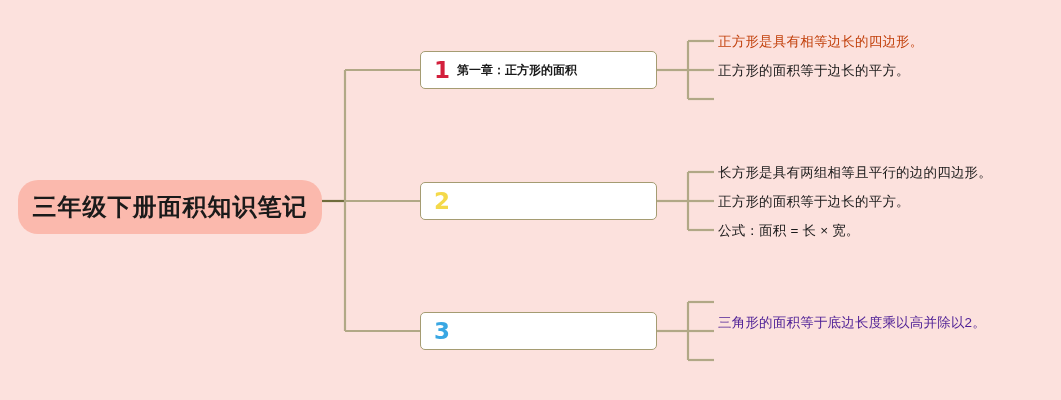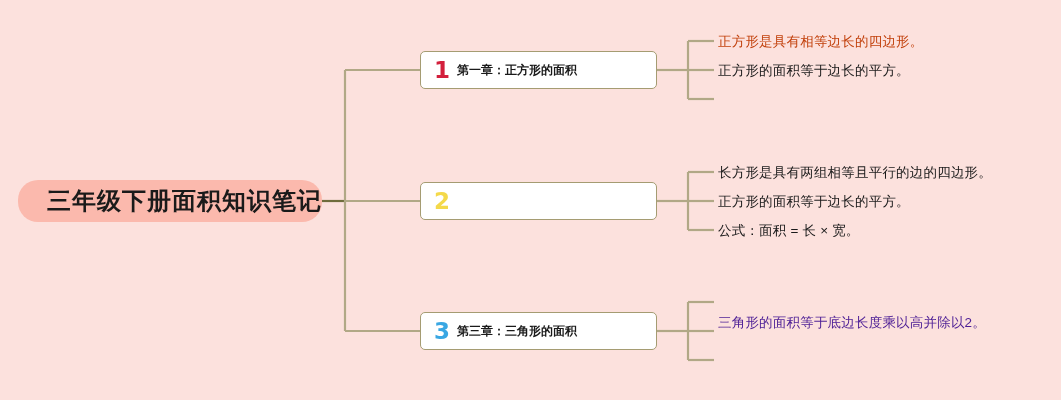--- a/index.html
+++ b/index.html
@@ -33,26 +33,26 @@
     height: 400px;
     pointer-events: none;
   }
 
   
   .root-node {
     position: absolute;
     left: 18px;
     top: 180px;
     width: 304px;
-    height: 42px;
+    height: 54px;
     background: #fbb9ad;
     border-radius: 20px;
     display: flex;
     align-items: center;
-    justify-content: flex-end;
+    justify-content: center;
     box-sizing: border-box;
   }
   .root-label {
     font-size: 24px;
     font-weight: bold;
     color: #1a1a1a;
     letter-spacing: 1px;
     white-space: nowrap;
     line-height: 1;
   }
@@ -151,17 +151,16 @@
 
   <div class="chapter-node n2" style="background: rgb(255, 255, 255); border-color: rgb(165, 156, 114);">
     <span class="chapter-num" style="color: rgb(244, 217, 74);">2</span>
   </div>
   <div class="leaf" style="top: 166px; color: rgb(26, 26, 26);">长方形是具有两组相等且平行的边的四边形。</div>
   <div class="leaf" style="top: 195px; color: rgb(26, 26, 26);">正方形的面积等于边长的平方。</div>
   <div class="leaf" style="top: 224px; color: rgb(26, 26, 26);">公式：面积 = 长 × 宽。</div>
 
   <div class="chapter-node n3" style="background: rgb(255, 255, 255); border-color: rgb(165, 156, 114);">
     <span class="chapter-num" style="color: rgb(57, 167, 227);">3</span>
-    <span class="chapter-title" style="color: rgb(26, 26, 26);">第三章：三角形的面积</span>
   </div>
   <div class="leaf" style="top: 316px; color: #4c1d95;">三角形的面积等于底边长度乘以高并除以2。</div>
 
 </div>
 
 </body></html>

